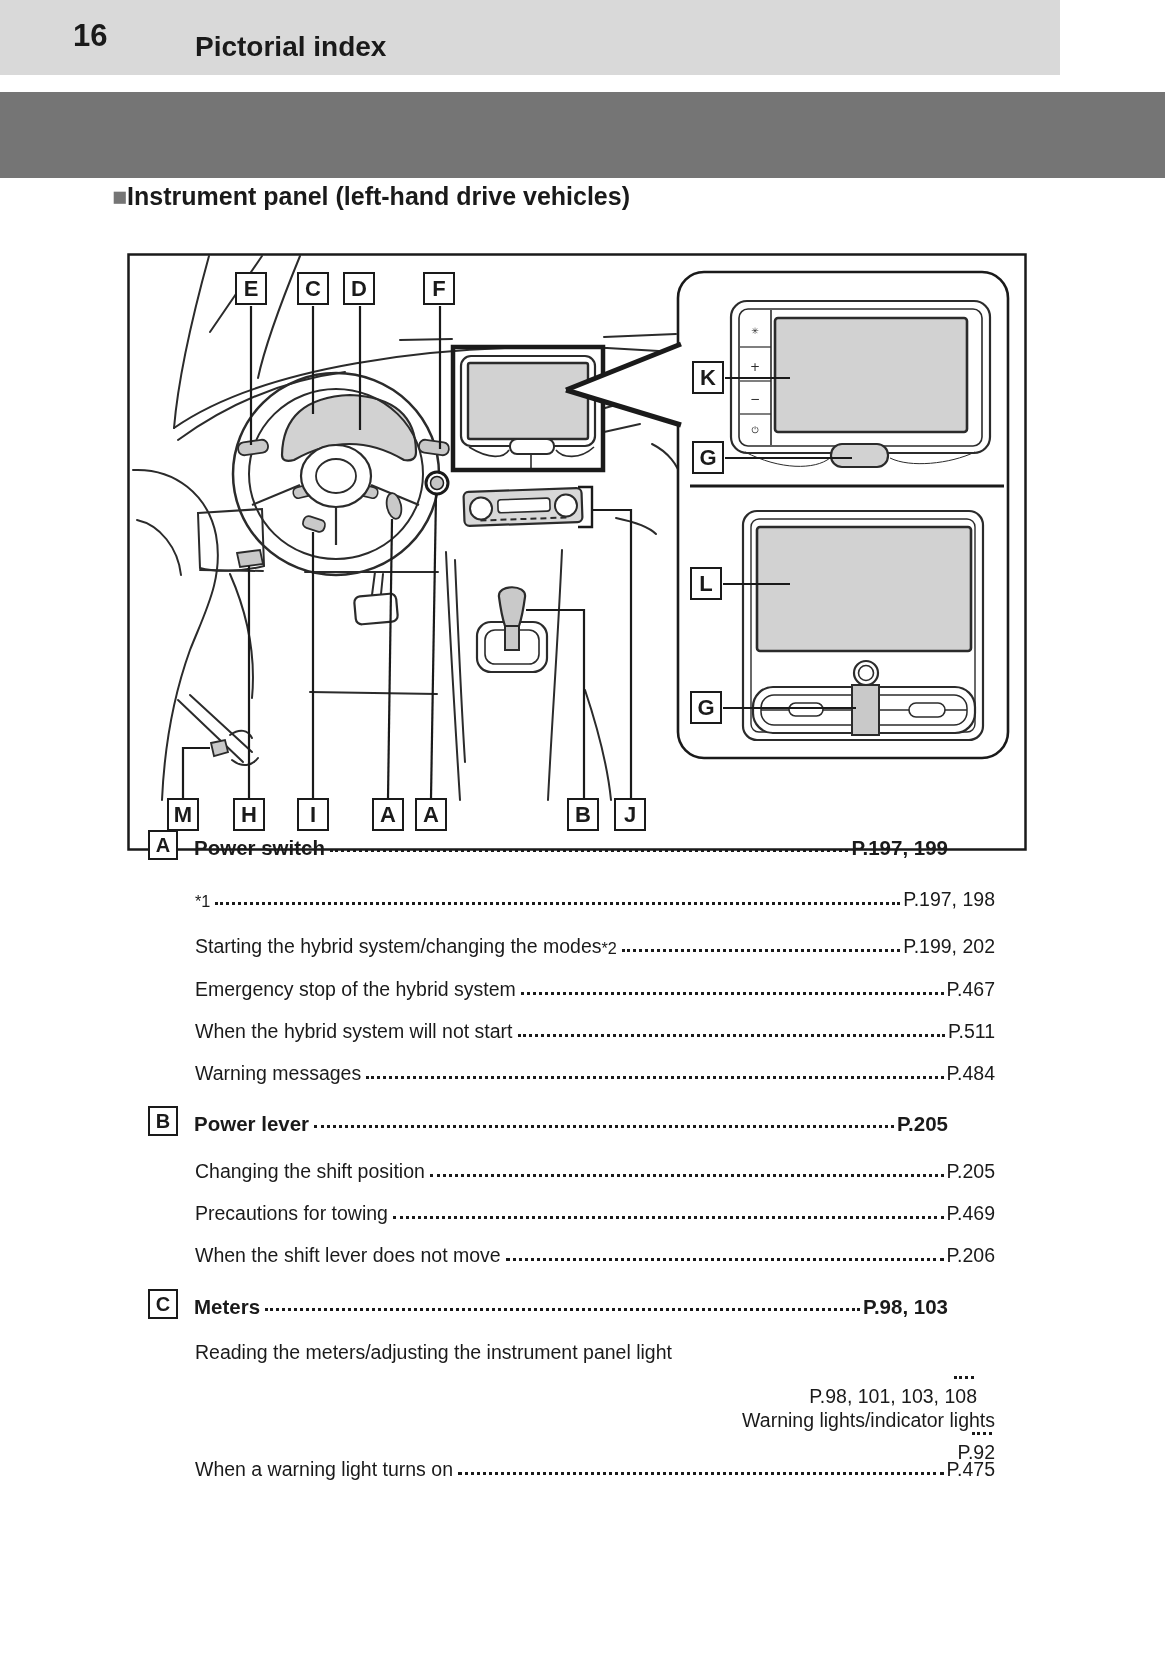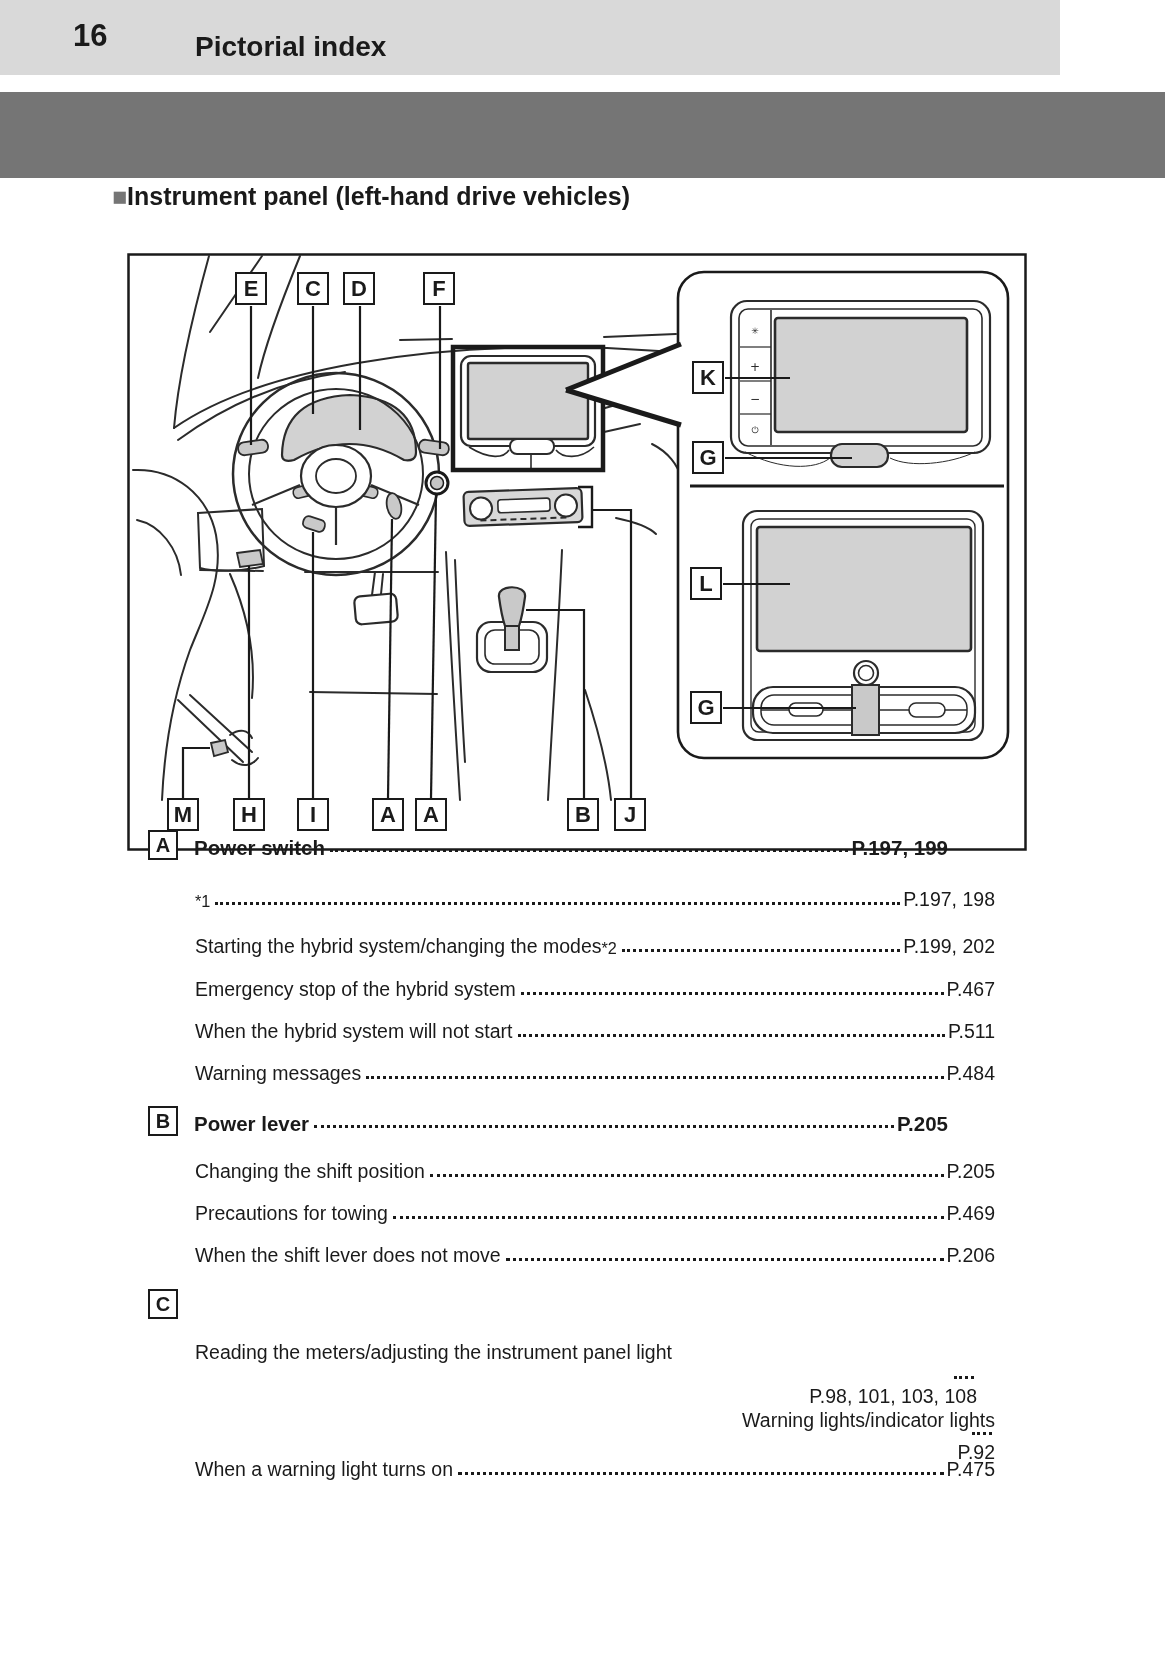--- a/index.html
+++ b/index.html
@@ -278,20 +278,25 @@
       <span class="leader"></span>
       <span class="pages">P.469</span>
     </div>
     <div class="idx-row ent" style="top: 1237px; align-items: flex-end;">
       <span class="etext">When the shift lever does not move</span>
       <span class="leader"></span>
       <span class="pages">P.206</span>
     </div>
     <div class="idx-row hdr" style="top: 1287px;">
       <div class="keybox">C</div>
+      <div class="hline">
+        <span class="etext">Meters</span>
+        <span class="leader"></span>
+        <span class="pages">P.98, 103</span>
+      </div>
     </div>
     <div class="idx-row ent" style="top: 1334px;">
       <span class="etext">Reading the meters/adjusting the instrument panel light</span>
     </div>
     <div class="idx-row cont" style="top: 1376px;">
       <span class="leader"></span>
       <span class="pages">P.98, 101, 103, 108</span>
     </div>
     <div class="idx-row ent" style="top: 1409px; flex-direction: column;">
       <span class="etext">Warning lights/indicator lights</span>

